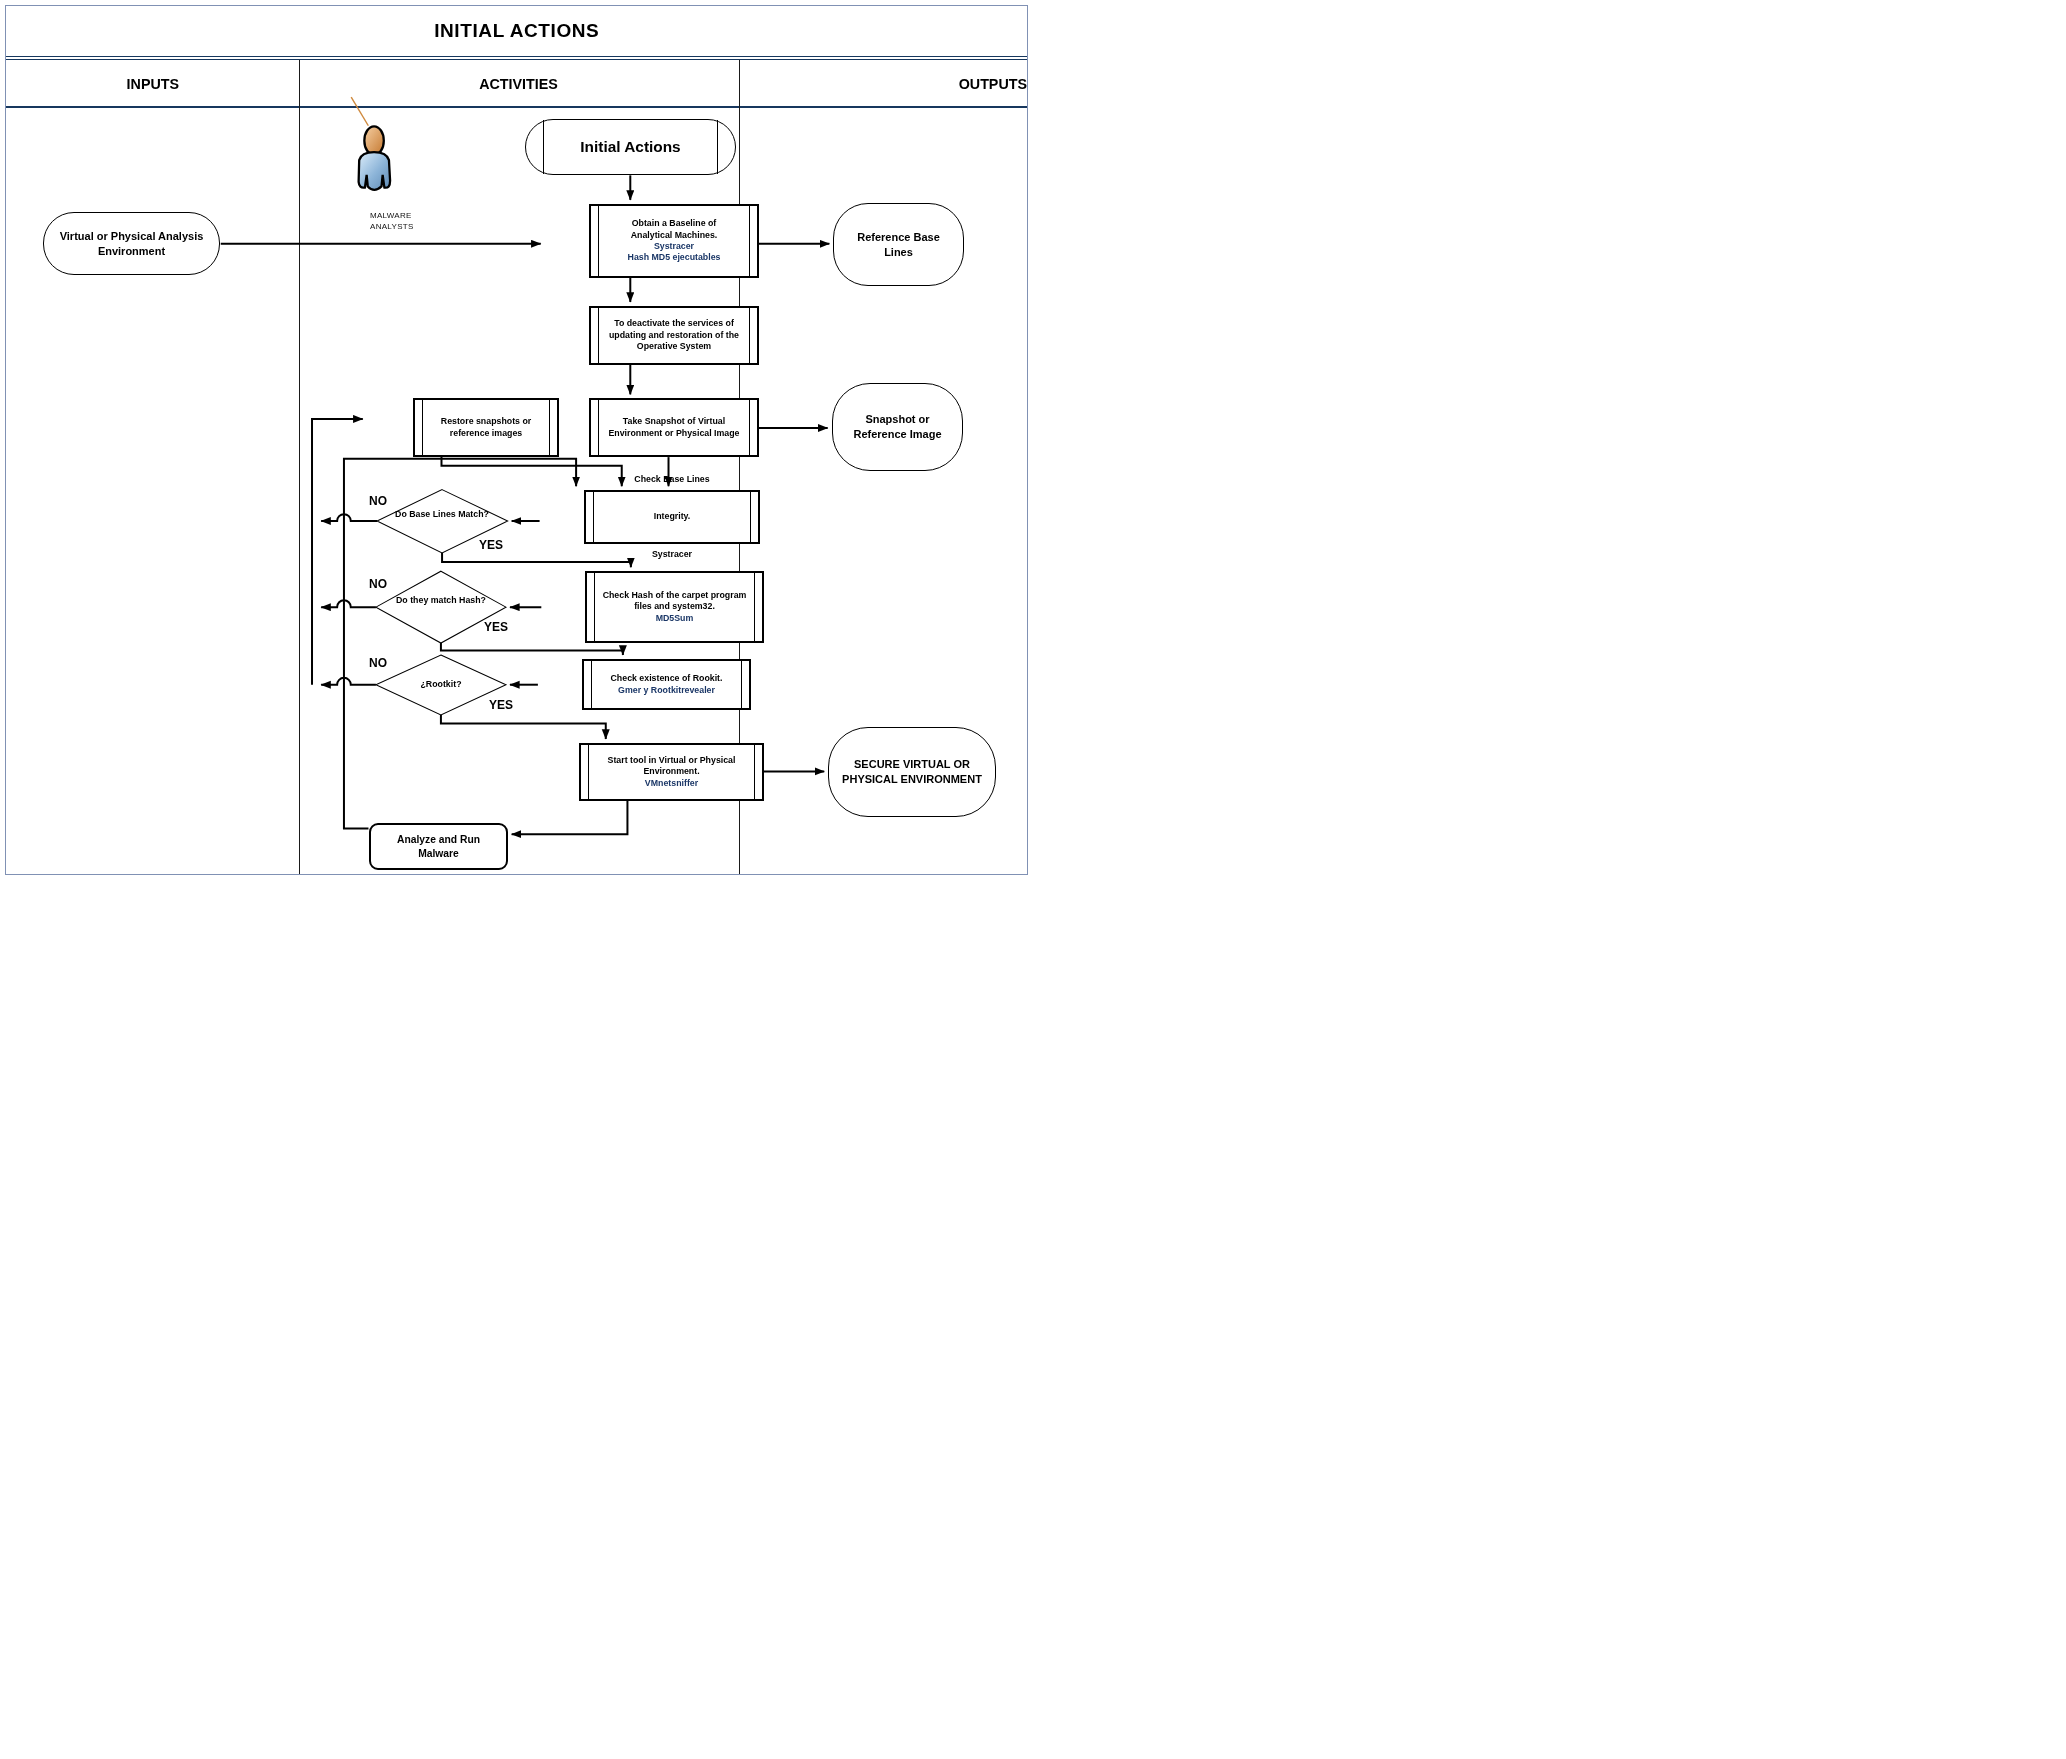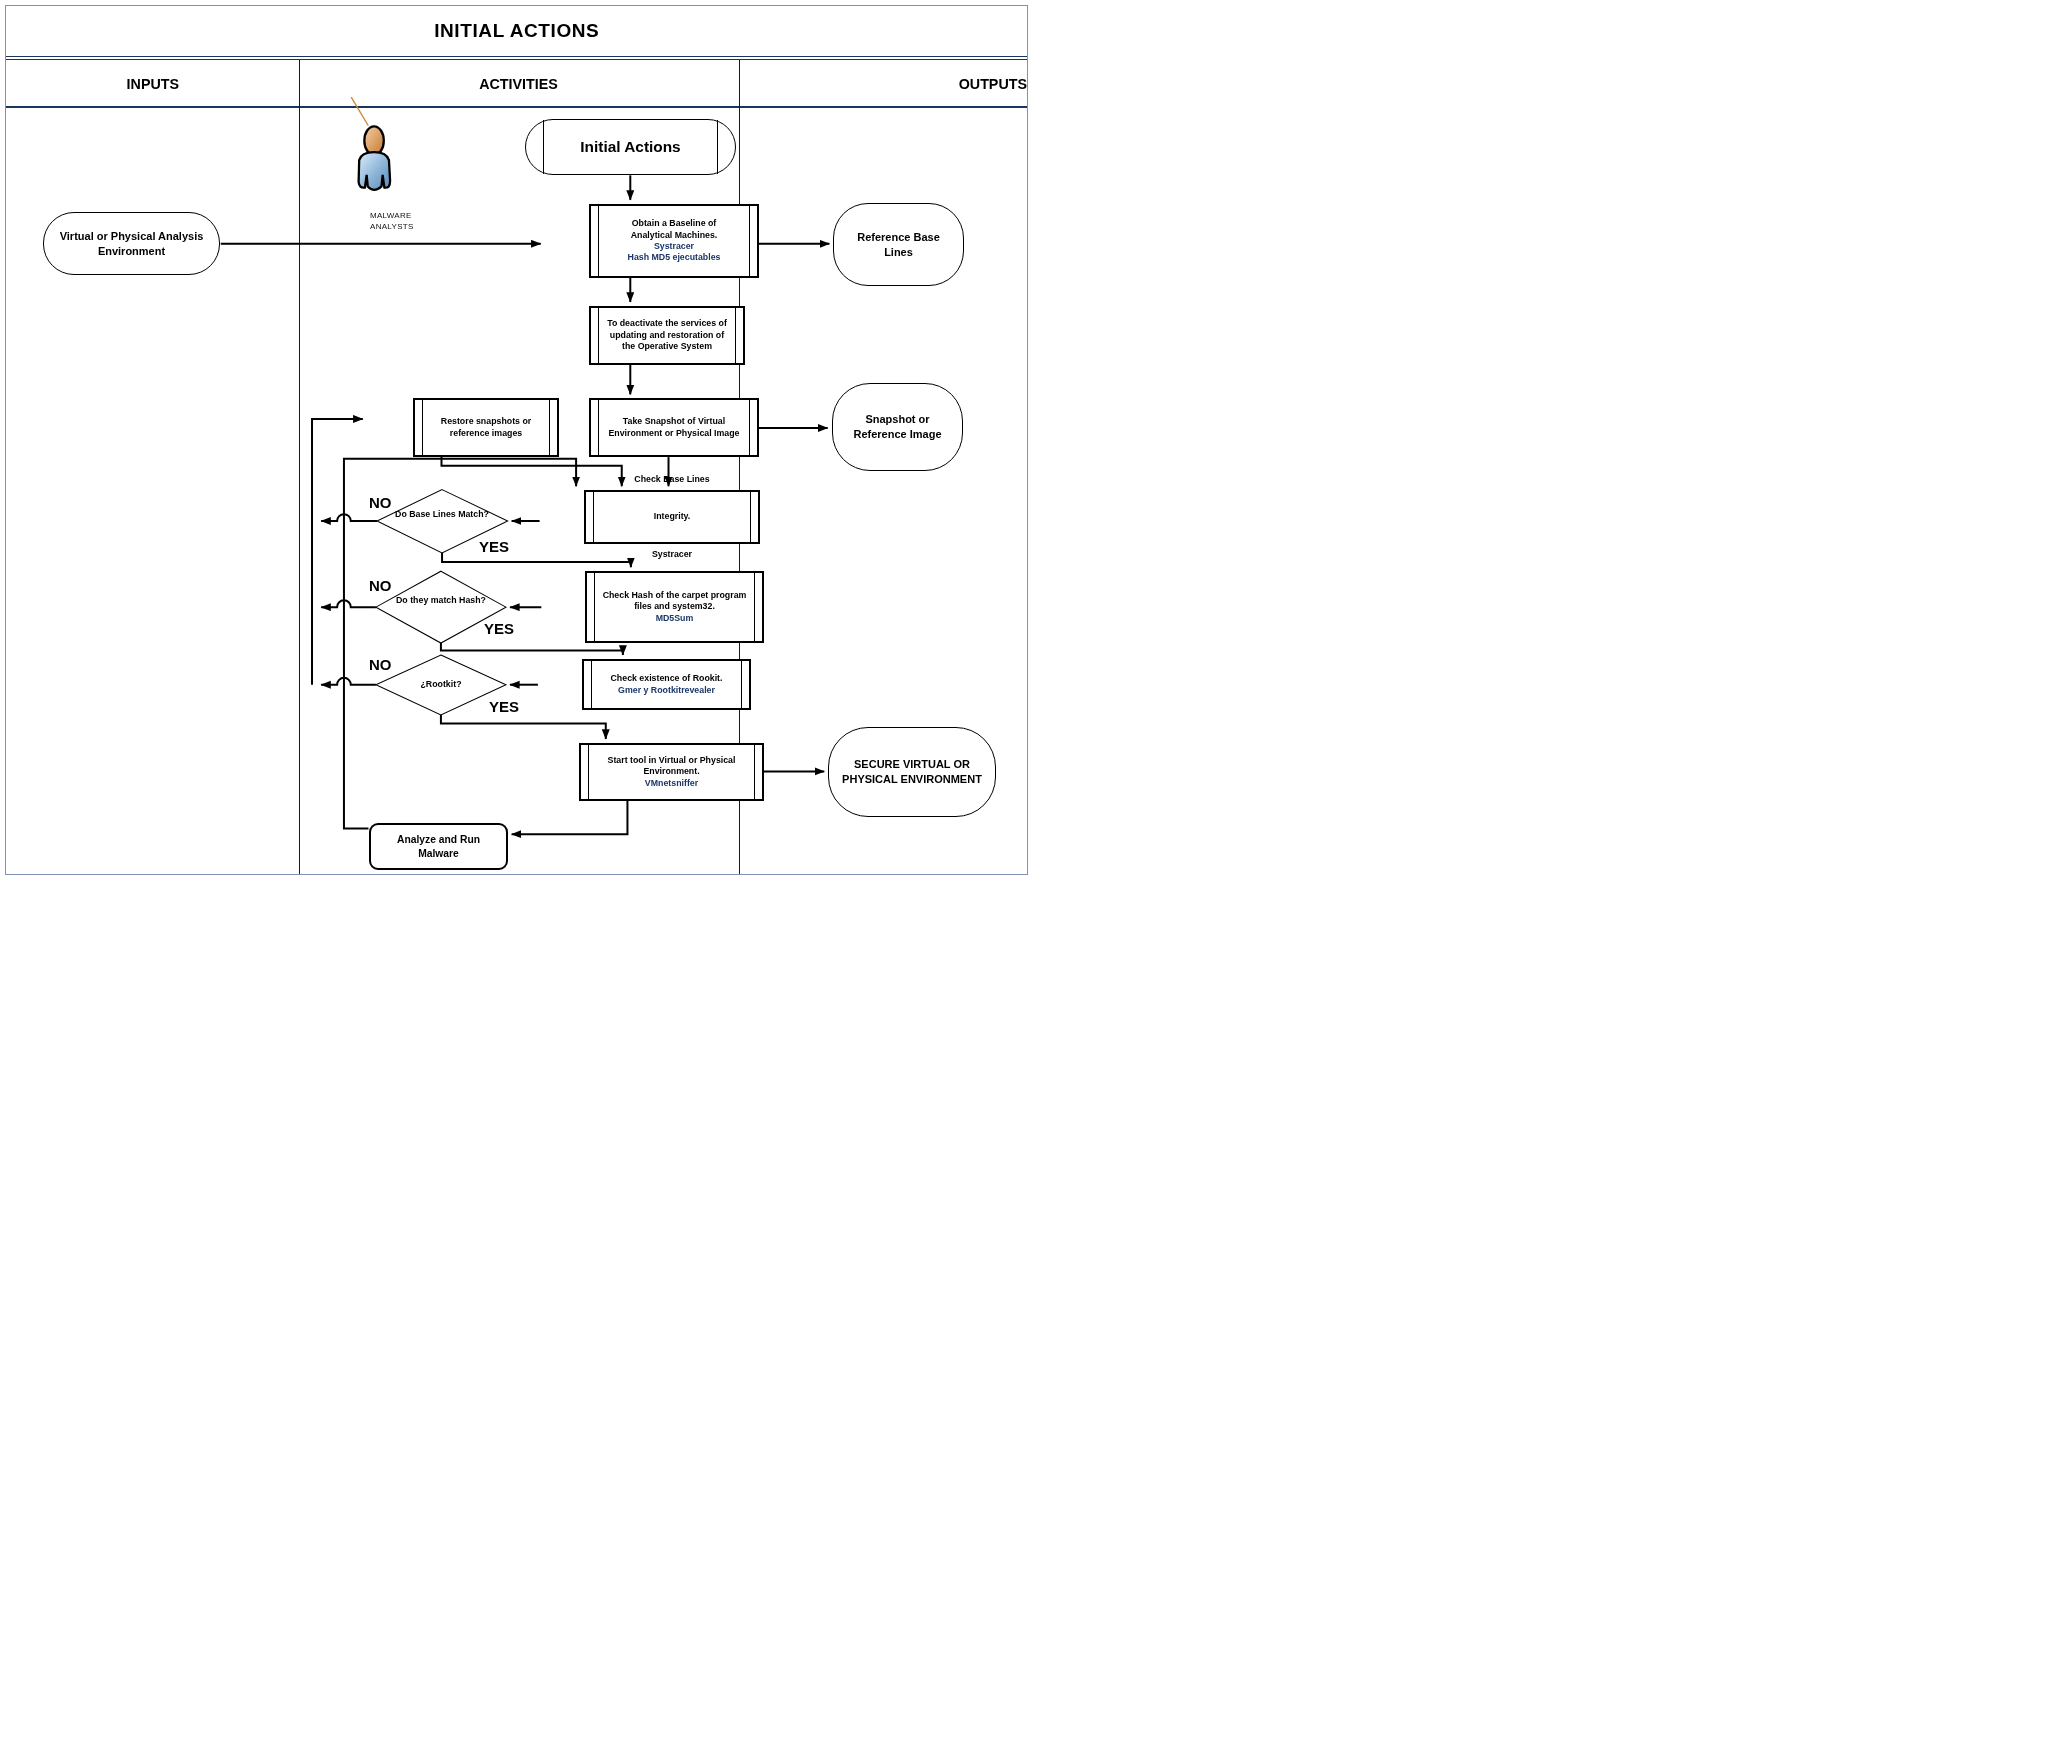--- a/index.html
+++ b/index.html
@@ -22,21 +22,21 @@
   .capsule .inner-l,.capsule .inner-r{position:absolute;top:0;bottom:0;width:1.1px;background:#000;}
   .capsule .inner-l{left:17px}.capsule .inner-r{right:17px}
   .pbox{border:2.3px solid #000;font-size:8.8px;font-weight:bold;line-height:1.3;padding:2.3px 15px;margin-left:44px;}
   .pbox .inner-l,.pbox .inner-r{position:absolute;top:0;bottom:0;width:1.7px;background:#000;}
   .pbox .inner-l{left:6.8px}.pbox .inner-r{right:6.8px}
   .oval{border:1.1px solid #000;font-size:11px;font-weight:bold;line-height:1.35;padding:3.4px 10.3px;}
   .rterm{border:2.3px solid #000;border-radius:9px;font-size:10.3px;font-weight:bold;line-height:1.3;}
   .tool{color:#1b3767;}
   .dlabel{position:absolute;font-size:8.8px;font-weight:bold;line-height:1.3;
           text-align:center;color:#000;}
-  .edge-label{position:absolute;font-size:15px;font-weight:bold;color:#000;}
+  .edge-label{position:absolute;font-size:12px;font-weight:bold;color:#000;}
   .actor-label{position:absolute;font-size:8px;color:#111;line-height:1.35;letter-spacing:0.3px;}
 </style>
 </head>
 <body>
 
 <div class="stage">
   <div class="frame"></div>
 
   <div class="titlebar">
     <div class="title">INITIAL ACTIONS</div>
@@ -130,21 +130,21 @@
     <span>Obtain a Baseline of</span>
     <span>Analytical Machines.</span>
     <span class="tool">Systracer</span>
     <span class="tool">Hash MD5 ejecutables</span>
   </div>
 
   <div class="node oval" style="left:833px;top:203px;width:131px;height:83px;border-radius:35px;">
     <span>Reference Base Lines</span>
   </div>
 
-  <div class="node pbox" style="left:545px;top:306px;width:156px;height:59px;">
+  <div class="node pbox" style="left:545px;top:306px;width:170px;height:59px;">
     <span class="inner-l"></span>
     <span class="inner-r"></span>
     <span>To deactivate the services of updating and restoration of the Operative System</span>
   </div>
 
   <div class="node pbox" style="left:369px;top:398px;width:146px;height:59px;">
     <span class="inner-l"></span>
     <span class="inner-r"></span>
     <span>Restore snapshots or reference images</span>
   </div>

